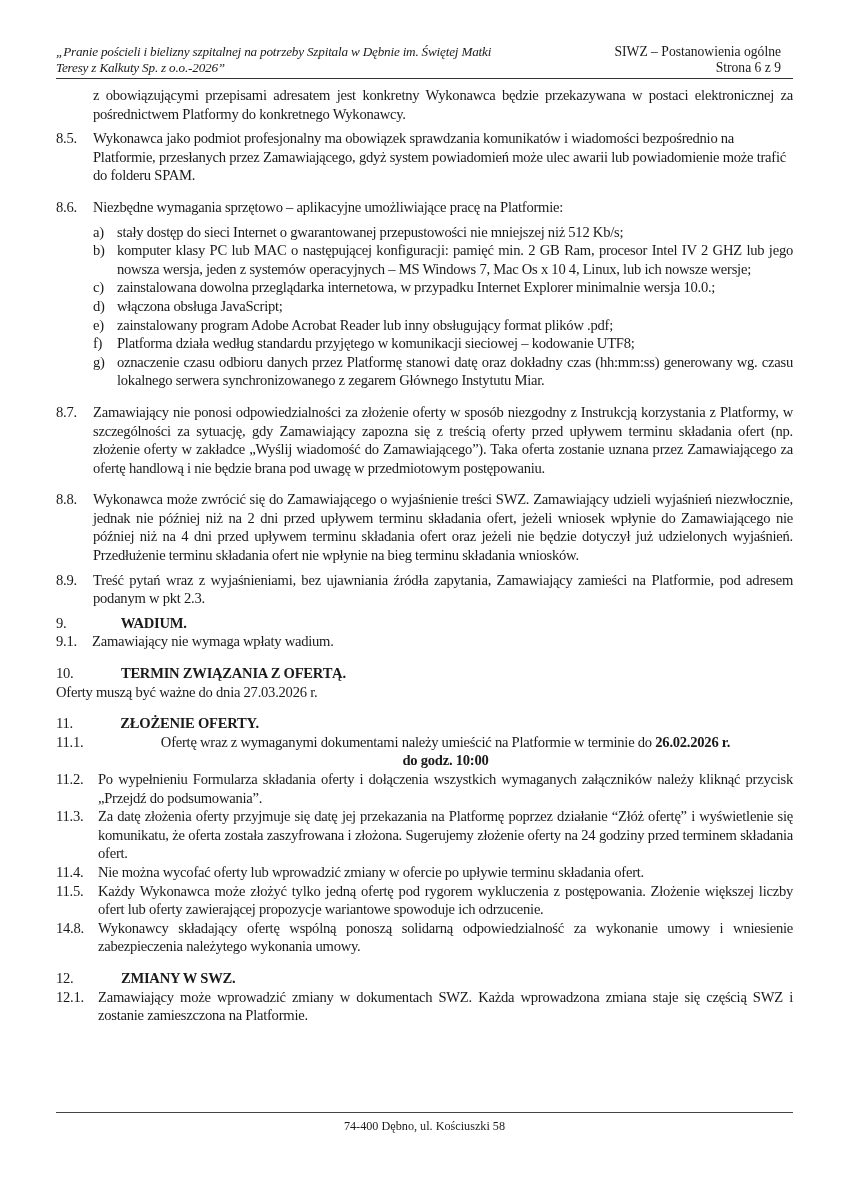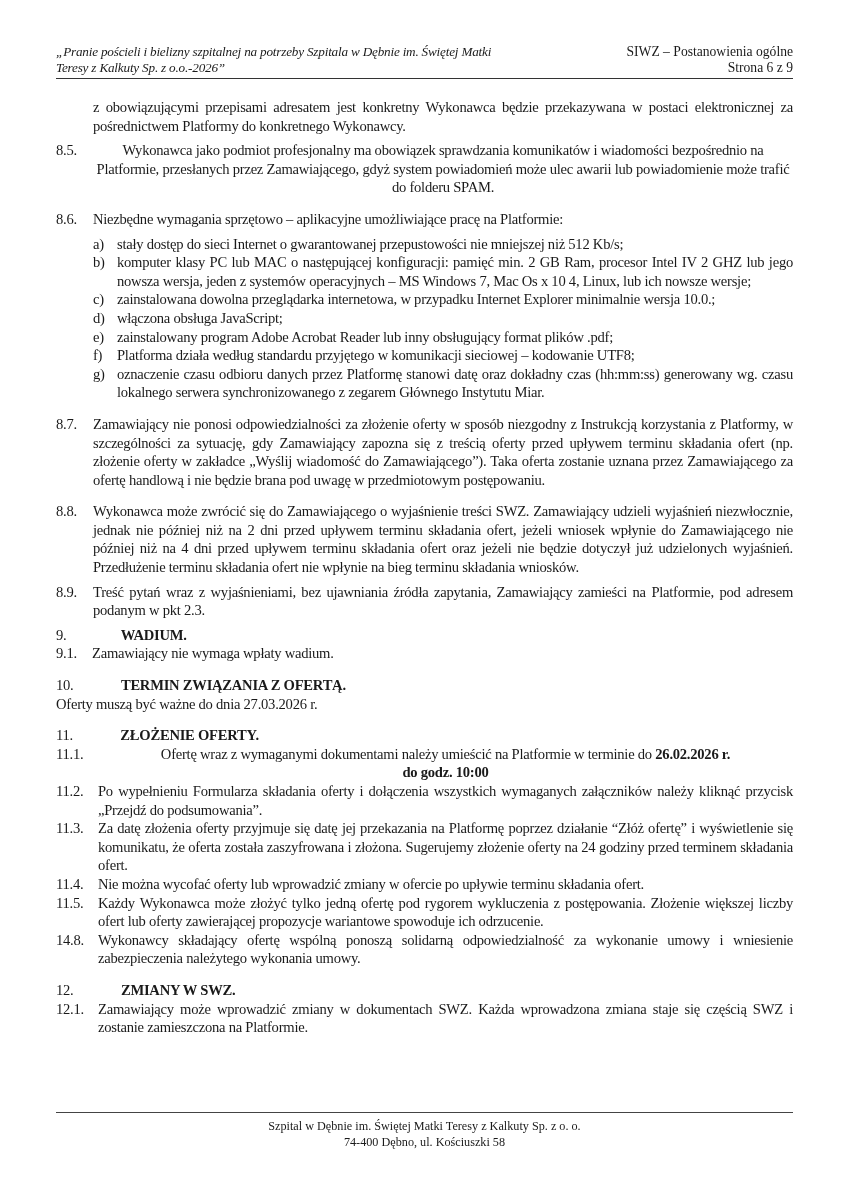--- a/index.html
+++ b/index.html
@@ -1,21 +1,21 @@
 <!DOCTYPE html>
 <html><head>
 <meta charset="utf-8">
 <style>
   html,body{margin:0;padding:0;background:#fff;}
   body{width:848px;height:1200px;position:relative;overflow:hidden;
        font-family:"Liberation Serif","DejaVu Serif",serif;color:#1a1a1a;}
   .page{position:absolute;left:0;top:0;width:728px;height:1200px;}
   .hdr{position:absolute;left:56px;top:44px;width:737px;height:34px;border-bottom:1.5px solid #333;}
   .hdr-left{position:absolute;left:0;top:0;font-style:italic;font-size:13.2px;line-height:16px;letter-spacing:-0.2px;}
-  .hdr-right{position:absolute;right:0;top:0;text-align:right;font-size:13.6px;line-height:16px;}
+  .hdr-right{position:absolute;right:12px;top:0;text-align:right;font-size:13.6px;line-height:16px;}
   .content{position:absolute;left:56px;top:86px;width:737px;font-size:14.6px;line-height:18.6px;letter-spacing:-0.25px;}
   .p{position:relative;margin:0;}
   .num{position:absolute;left:0;top:0;}
   .body{display:block;text-align:justify;}
   .ind{padding-left:37px;}
   .sub{position:relative;padding-left:61px;margin-left:0;}
   .sub .lt{position:absolute;left:37px;top:0;}
   .h{font-weight:bold;margin-left:44px;}
   .sp{height:13px;}
   .sp-s{height:6px;}
@@ -34,26 +34,26 @@
       <div>Teresy z Kalkuty Sp. z o.o.-2026”</div>
     </div>
     <div class="hdr-right">
       <div>SIWZ – Postanowienia ogólne</div>
       <div>Strona 6 z 9</div>
     </div>
   </div>
 
   <div class="content">
 
-    <p class="p ind body" style="margin-top:12px">z obowiązującymi przepisami adresatem jest konkretny Wykonawca będzie przekazywana w postaci elektronicznej za pośrednictwem Platformy do konkretnego Wykonawcy.</p>
+    <p class="p ind body" style="margin-top:0">z obowiązującymi przepisami adresatem jest konkretny Wykonawca będzie przekazywana w postaci elektronicznej za pośrednictwem Platformy do konkretnego Wykonawcy.</p>
     <div class="sp-s"></div>
 
     <div class="p">
       <span class="num">8.5.</span>
-      <span class="body ind" style="text-align:center">Wykonawca jako podmiot profesjonalny ma obowiązek sprawdzania komunikatów i wiadomości bezpośrednio na Platformie, przesłanych przez Zamawiającego, gdyż system powiadomień może ulec awarii lub powiadomienie może trafić do folderu SPAM.</span>
+      <span class="body ind" style="text-align:left">Wykonawca jako podmiot profesjonalny ma obowiązek sprawdzania komunikatów i wiadomości bezpośrednio na Platformie, przesłanych przez Zamawiającego, gdyż system powiadomień może ulec awarii lub powiadomienie może trafić do folderu SPAM.</span>
     </div>
     <div class="sp"></div>
 
     <div class="p">
       <span class="num">8.6.</span>
       <span class="body ind">Niezbędne wymagania sprzętowo – aplikacyjne umożliwiające pracę na Platformie:</span>
     </div>
     <div class="sp-s"></div>
     <div class="sub">
         <span class="lt">a)</span>
@@ -155,16 +155,15 @@
       <span class="h">ZMIANY W SWZ.</span>
     </div>
     <div class="p">
       <span class="num">12.1.</span>
       <span class="body" style="padding-left:42px">Zamawiający może wprowadzić zmiany w dokumentach SWZ. Każda wprowadzona zmiana staje się częścią SWZ i zostanie zamieszczona na Platformie.</span>
     </div>
   </div>
 
   <div class="ftr-line"></div>
   <div class="ftr">
-    <div>Szpital w Dębnie im. Świętej Matki Teresy z Kalkuty Sp. z o. o.</div>
     <div>74-400 Dębno, ul. Kościuszki 58</div>
   </div>
 </div>
 
 </body></html>

